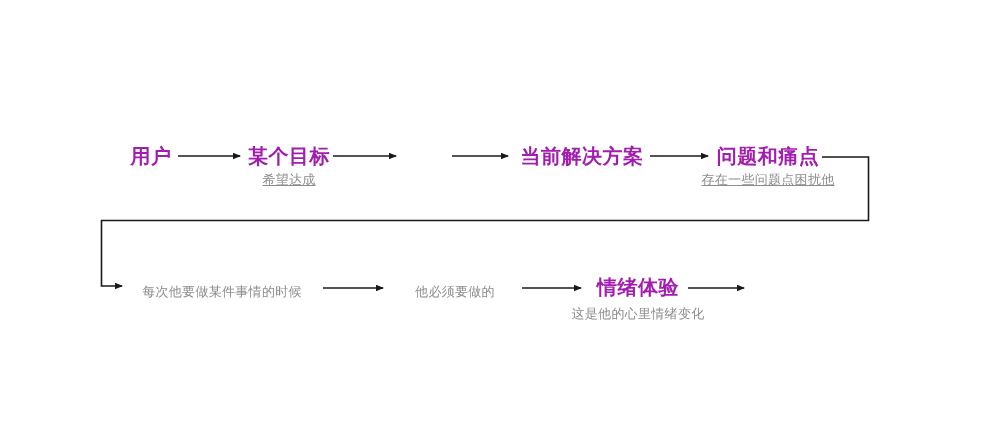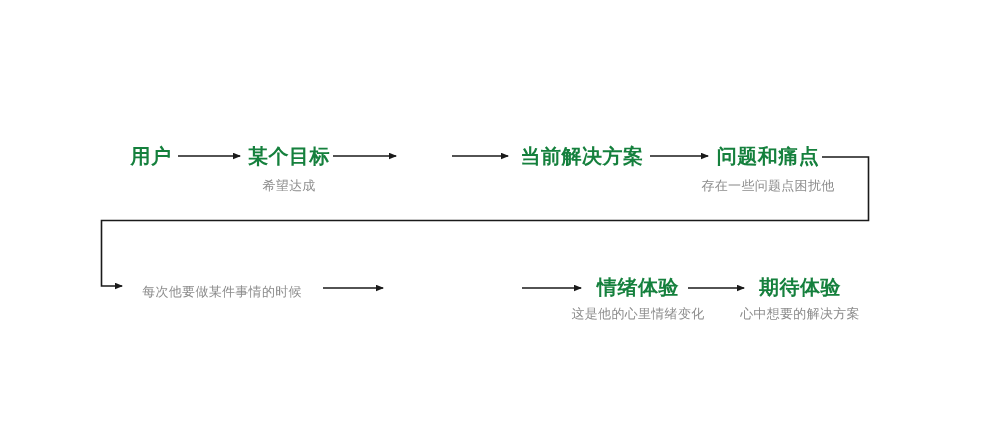--- a/index.html
+++ b/index.html
@@ -25,33 +25,33 @@
   .node {
     position: absolute;
     transform: translateX(-50%);
     text-align: center;
   }
   .node .title {
     font-size: 20px;
     font-weight: 700;
     line-height: 22px;
     letter-spacing: 0.5px;
-    color: #15803d;
+    color: #a21caf;
     white-space: nowrap;
   }
   .node .subtitle {
     font-size: 13px;
     font-weight: 400;
     line-height: 16px;
     letter-spacing: 0.3px;
     color: #8c8c8c;
     white-space: nowrap;
   }
   .row1 { top: 145px; }
-  .row1 .subtitle { margin-top: 11px; }
+  .row1 .subtitle { margin-top: 5px; text-decoration: underline; }
   .row2 { top: 276px; }
   .row2 .subtitle { margin-top: 8px; }
 </style>
 </head>
 <body>
 
 <div class="canvas">
 
   <svg class="arrows" width="1000" height="433" viewBox="0 0 1000 433" xmlns="http://www.w3.org/2000/svg">
     <defs>
@@ -86,25 +86,22 @@
   <div class="node row1" style="left:768px">
     <div class="title">问题和痛点</div>
     <div class="subtitle">存在一些问题点困扰他</div>
   </div>
 
   <div class="node row2" style="left:222px">
     <div class="subtitle">每次他要做某件事情的时候</div>
   </div>
 
   <div class="node row2" style="left:455px">
+    <div class="subtitle">他必须要做的</div>
   </div>
 
   <div class="node row2" style="left:638px">
     <div class="title">情绪体验</div>
     <div class="subtitle">这是他的心里情绪变化</div>
   </div>
 
-  <div class="node row2" style="left:800px">
-    <div class="title">期待体验</div>
-    <div class="subtitle">心中想要的解决方案</div>
-  </div>
 
 </div>
 
 </body></html>

